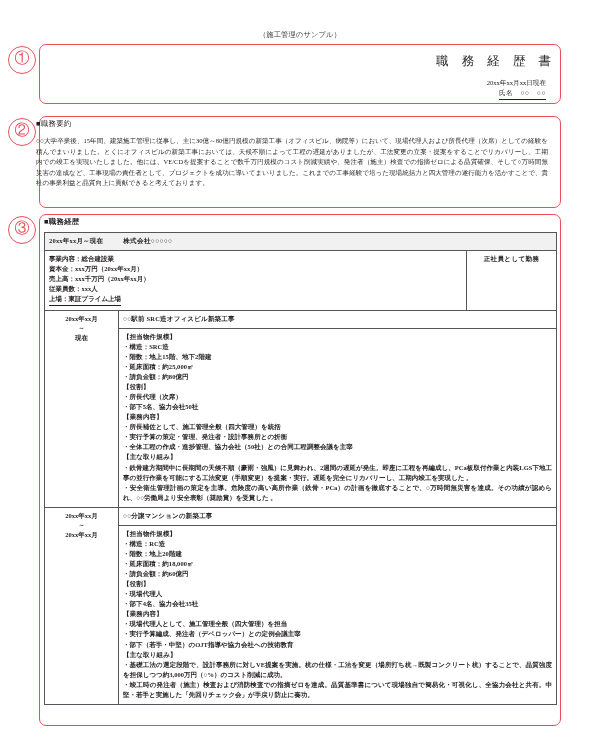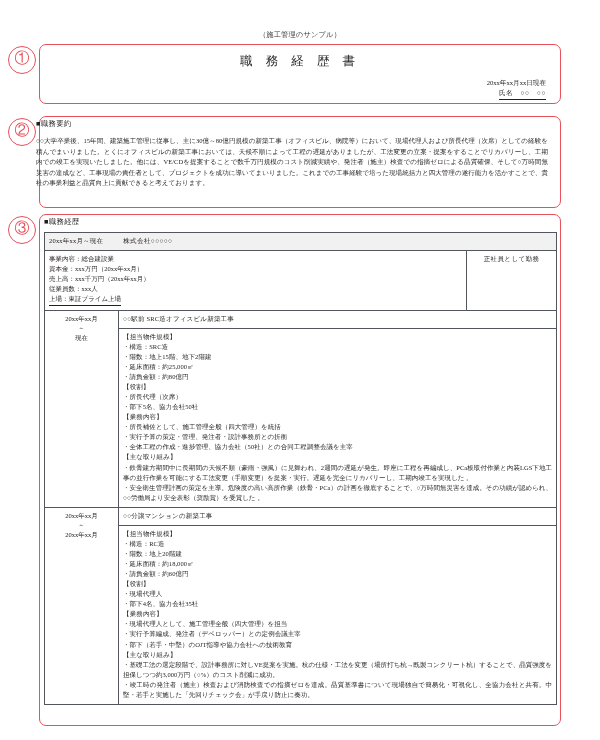--- a/index.html
+++ b/index.html
@@ -66,21 +66,21 @@
 
   
   .title-block {
     position: absolute;
     left: 44px;
     top: 47px;
     width: 512px;
     height: 54px;
   }
   .doc-title {
-    text-align: center;
+    text-align: right;
     font-size: 12.5px;
     letter-spacing: 5px;
     padding-top: 6px;
     font-weight: 400;
     color: #231f20;
   }
   .title-right {
     margin-top: 8px;
     text-align: right;
     padding-right: 10px;
@@ -118,20 +118,21 @@
     color: #231f20;
     letter-spacing: 0.02px;
   }
 
   
   .career-block {
     position: absolute;
     left: 44px;
     top: 217px;
     width: 512px;
+    font-weight: bold;
   }
   table.career {
     margin-top: 5px;
     width: 512px;
     border-collapse: collapse;
     table-layout: fixed;
   }
   table.career td {
     border: 0.8px solid #53565c;
     vertical-align: top;

